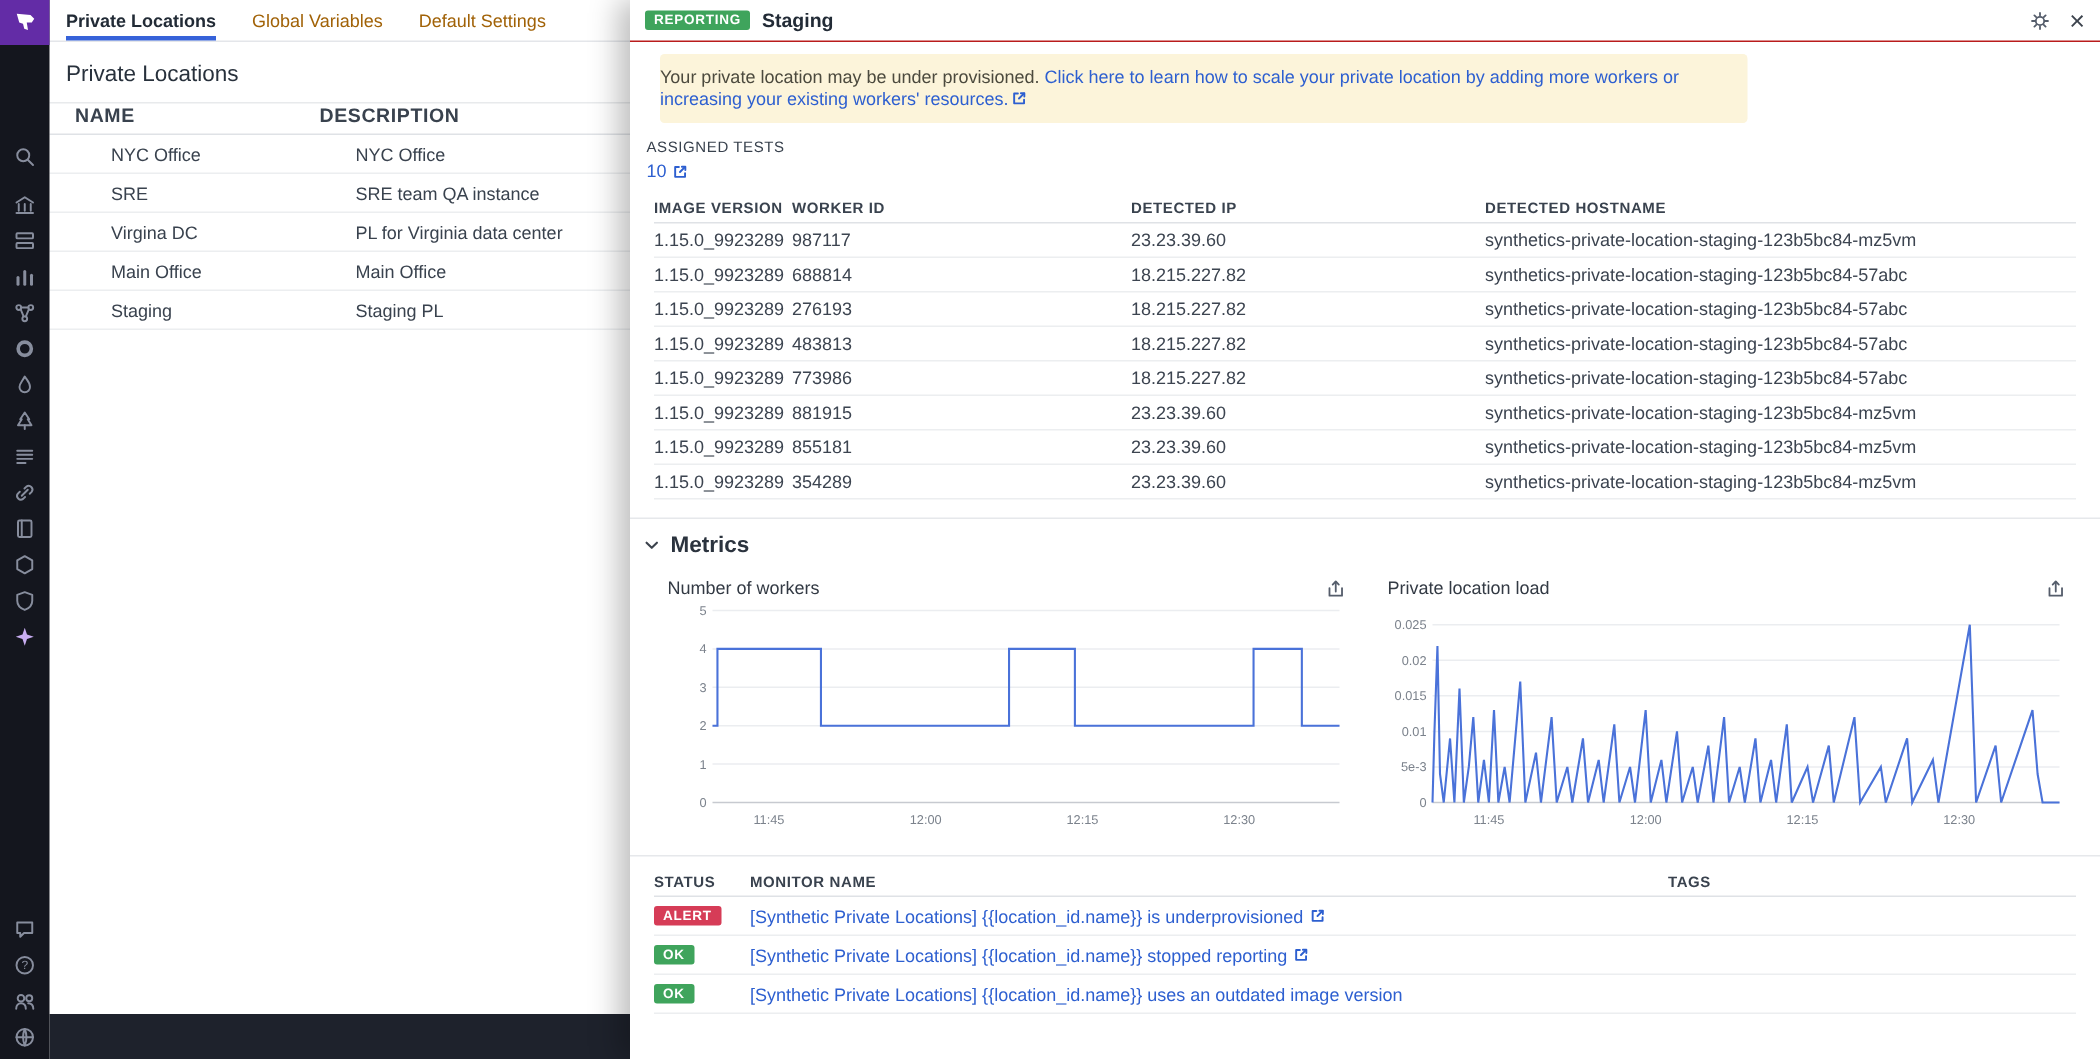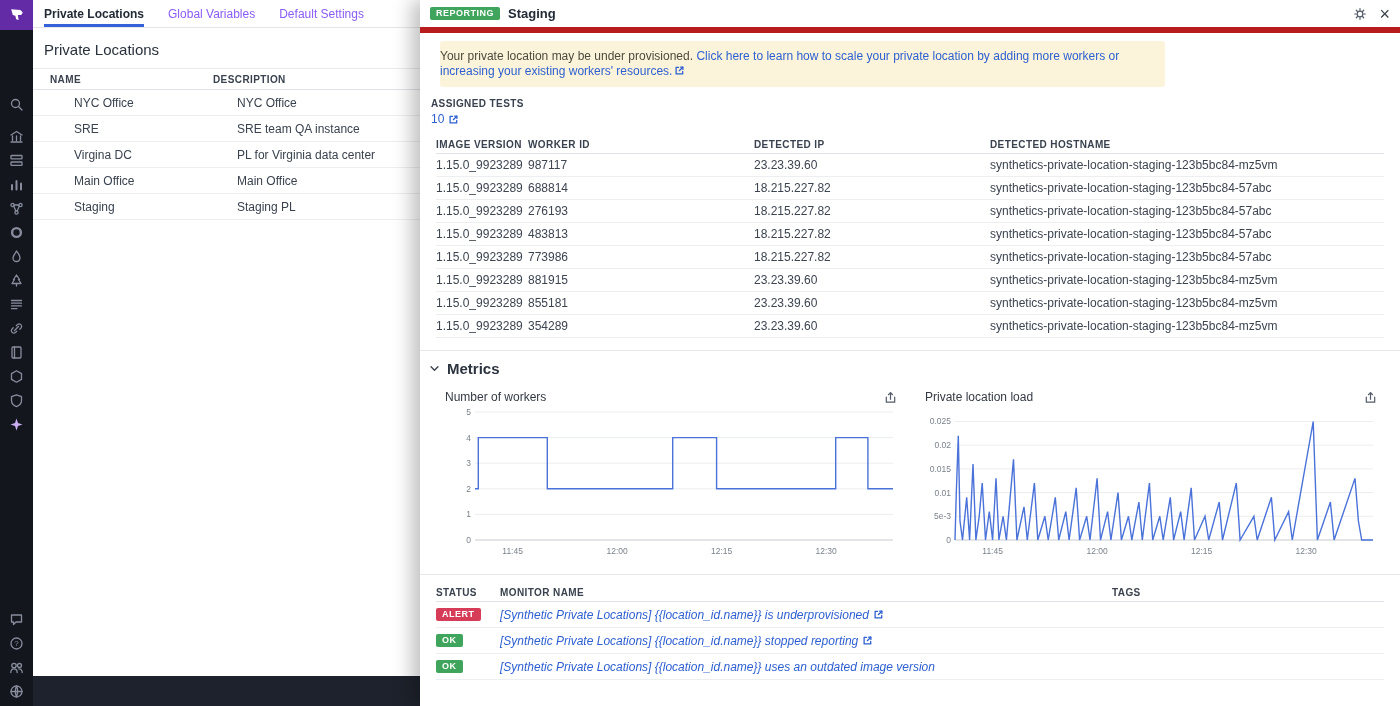--- a/index.html
+++ b/index.html
@@ -13,45 +13,45 @@
   .logo{width:33px;height:30px;background:#632ca6;display:flex;align-items:center;justify-content:center;}
   .nav-ic{height:24px;width:33px;display:flex;align-items:center;justify-content:center;color:#878d9d;}
   .nav-ic svg{stroke:currentColor;fill:none;stroke-width:1.3;stroke-linecap:round;stroke-linejoin:round;}
   .nav-ic.active{color:#c9aef2;}
   .search-slot{margin-top:62px;margin-bottom:8px;}
   .spacer-v{flex:1;}
 
   
   .page{position:absolute;left:33px;top:0;width:387px;height:706px;background:#fff;}
   .tabbar{height:27px;border-bottom:1px solid #e4e6ea;display:flex;align-items:stretch;padding-left:11px;gap:24px;}
-  .tab{font-size:12px;color:#8b5cf6;display:flex;align-items:center;border-bottom:3px solid transparent;padding-top:3px;}
+  .tab{font-size:12px;color:#a16207;display:flex;align-items:center;border-bottom:3px solid transparent;padding-top:3px;}
   .tab.active{color:#222b36;font-weight:bold;border-bottom-color:#3662d9;}
   .page-title{font-size:15px;font-weight:500;color:#28313c;margin:13px 0 10px 11px;}
-  .loc-head{display:flex;height:20px;align-items:center;border-top:1px solid #e8eaec;border-bottom:1px solid #dfe2e6;font-size:10px;font-weight:bold;color:#39424e;letter-spacing:.4px;}
+  .loc-head{display:flex;height:20px;border-top:1px solid #e8eaec;border-bottom:1px solid #dfe2e6;font-size:13px;font-weight:bold;color:#39424e;letter-spacing:.4px;}
   .loc-head span:first-child,.loc-row span:first-child{width:180px;padding-left:17px;box-sizing:border-box;}
   .loc-row{display:flex;height:25px;align-items:center;border-bottom:1px solid #eceef0;font-size:12px;color:#39424e;padding-left:24px;}
   .bottom-bar{position:absolute;left:33px;top:676px;width:387px;height:30px;background:#1e222c;z-index:4;}
 
   
   .panel{position:absolute;left:420px;top:0;width:980px;height:706px;background:#fff;box-shadow:-8px 0 18px rgba(0,0,0,.25);z-index:10;display:flex;flex-direction:column;box-sizing:border-box;}
-  .panel-header{height:27px;flex:0 0 27px;display:flex;align-items:center;padding:0 10px;border-bottom:6px solid #b91c1c;gap:8px;}
+  .panel-header{height:27px;flex:0 0 27px;display:flex;align-items:center;padding:0 10px;border-bottom:1px solid #b91c1c;gap:8px;}
   .badge{font-size:9px;font-weight:bold;color:#fff;padding:2px 6px;border-radius:2px;letter-spacing:.5px;display:inline-block;line-height:1.1;}
   .badge.green{background:#3fa45c;}
   .badge.red{background:#d63c57;}
   .panel-title{font-size:13px;font-weight:bold;color:#222b36;}
   .spacer{flex:1;}
   .hicon{color:#555d6b;display:flex;align-items:center;}
   .hicon svg{stroke:currentColor;fill:none;stroke-width:1.3;stroke-linecap:round;}
   .close-x{font-size:18px;color:#3c434d;line-height:1;margin-left:4px;}
 
   .banner{margin:8px 20px 9px 20px;width:725px;background:#fcf4da;border-radius:3px;padding:8px 0;font-size:12px;color:#4c4a3e;line-height:1.25;}
   .lnk{color:#2d5fd0;}
   .exticon{display:inline-flex;vertical-align:-1px;color:#2d5fd0;margin-left:2px;}
 
-  .section-label{font-size:10px;font-weight:bold;color:#39424e;letter-spacing:.4px;margin:2px 0 3px 11px;}
+  .section-label{font-size:10px;font-weight:normal;color:#39424e;letter-spacing:.4px;margin:2px 0 3px 11px;}
   .count-link{margin-left:11px;font-size:12px;display:inline-flex;align-items:center;gap:2px;}
 
   .tests{margin:9px 16px 0 16px;}
   .trow{display:flex;align-items:center;}
   .trow span{box-sizing:border-box;}
   .tests .trow span:nth-child(1){width:92px;}
   .tests .trow span:nth-child(2){width:226px;}
   .tests .trow span:nth-child(3){width:236px;}
   .tests .trow span:nth-child(4){flex:1;}
   .thead{height:18px;font-size:10px;font-weight:bold;color:#39424e;border-bottom:1px solid #dfe2e6;letter-spacing:.4px;}
@@ -72,21 +72,21 @@
   .mon-desc{font-size:12px;color:#3c4450;margin:10px 16px 0 11px;}
   .mon-table{margin:8px 16px 0 16px;}
   .mon-table .trow span:nth-child(1){width:64px;}
   .mon-table .trow span:nth-child(2){width:612px;}
   .mon-table .trow span:nth-child(3){flex:1;}
   .mon-row{height:25px;display:flex;align-items:center;border-bottom:1px solid #eceef0;font-size:12px;}
   .mon-row .mcell{display:flex;align-items:center;box-sizing:border-box;}
   .mon-row .mcell.s{width:64px;}
   .mon-row .mcell.n{width:612px;}
   .mon-row .mcell.t{flex:1;}
-  .mon-link{color:#2d5fd0;display:inline-flex;align-items:center;gap:4px;font-style:italic;}
+  .mon-link{color:#2d5fd0;display:inline-flex;align-items:center;gap:4px;}
   .mon-link .exticon{margin-left:0;}
 </style>
 </head>
 <body>
 
 <div class="app" data-interactable="false">
 
   <aside class="sidebar" data-interactable="false">
     <div class="logo" data-interactable="true">
       <svg width="20" height="20" viewBox="0 0 24 24">

